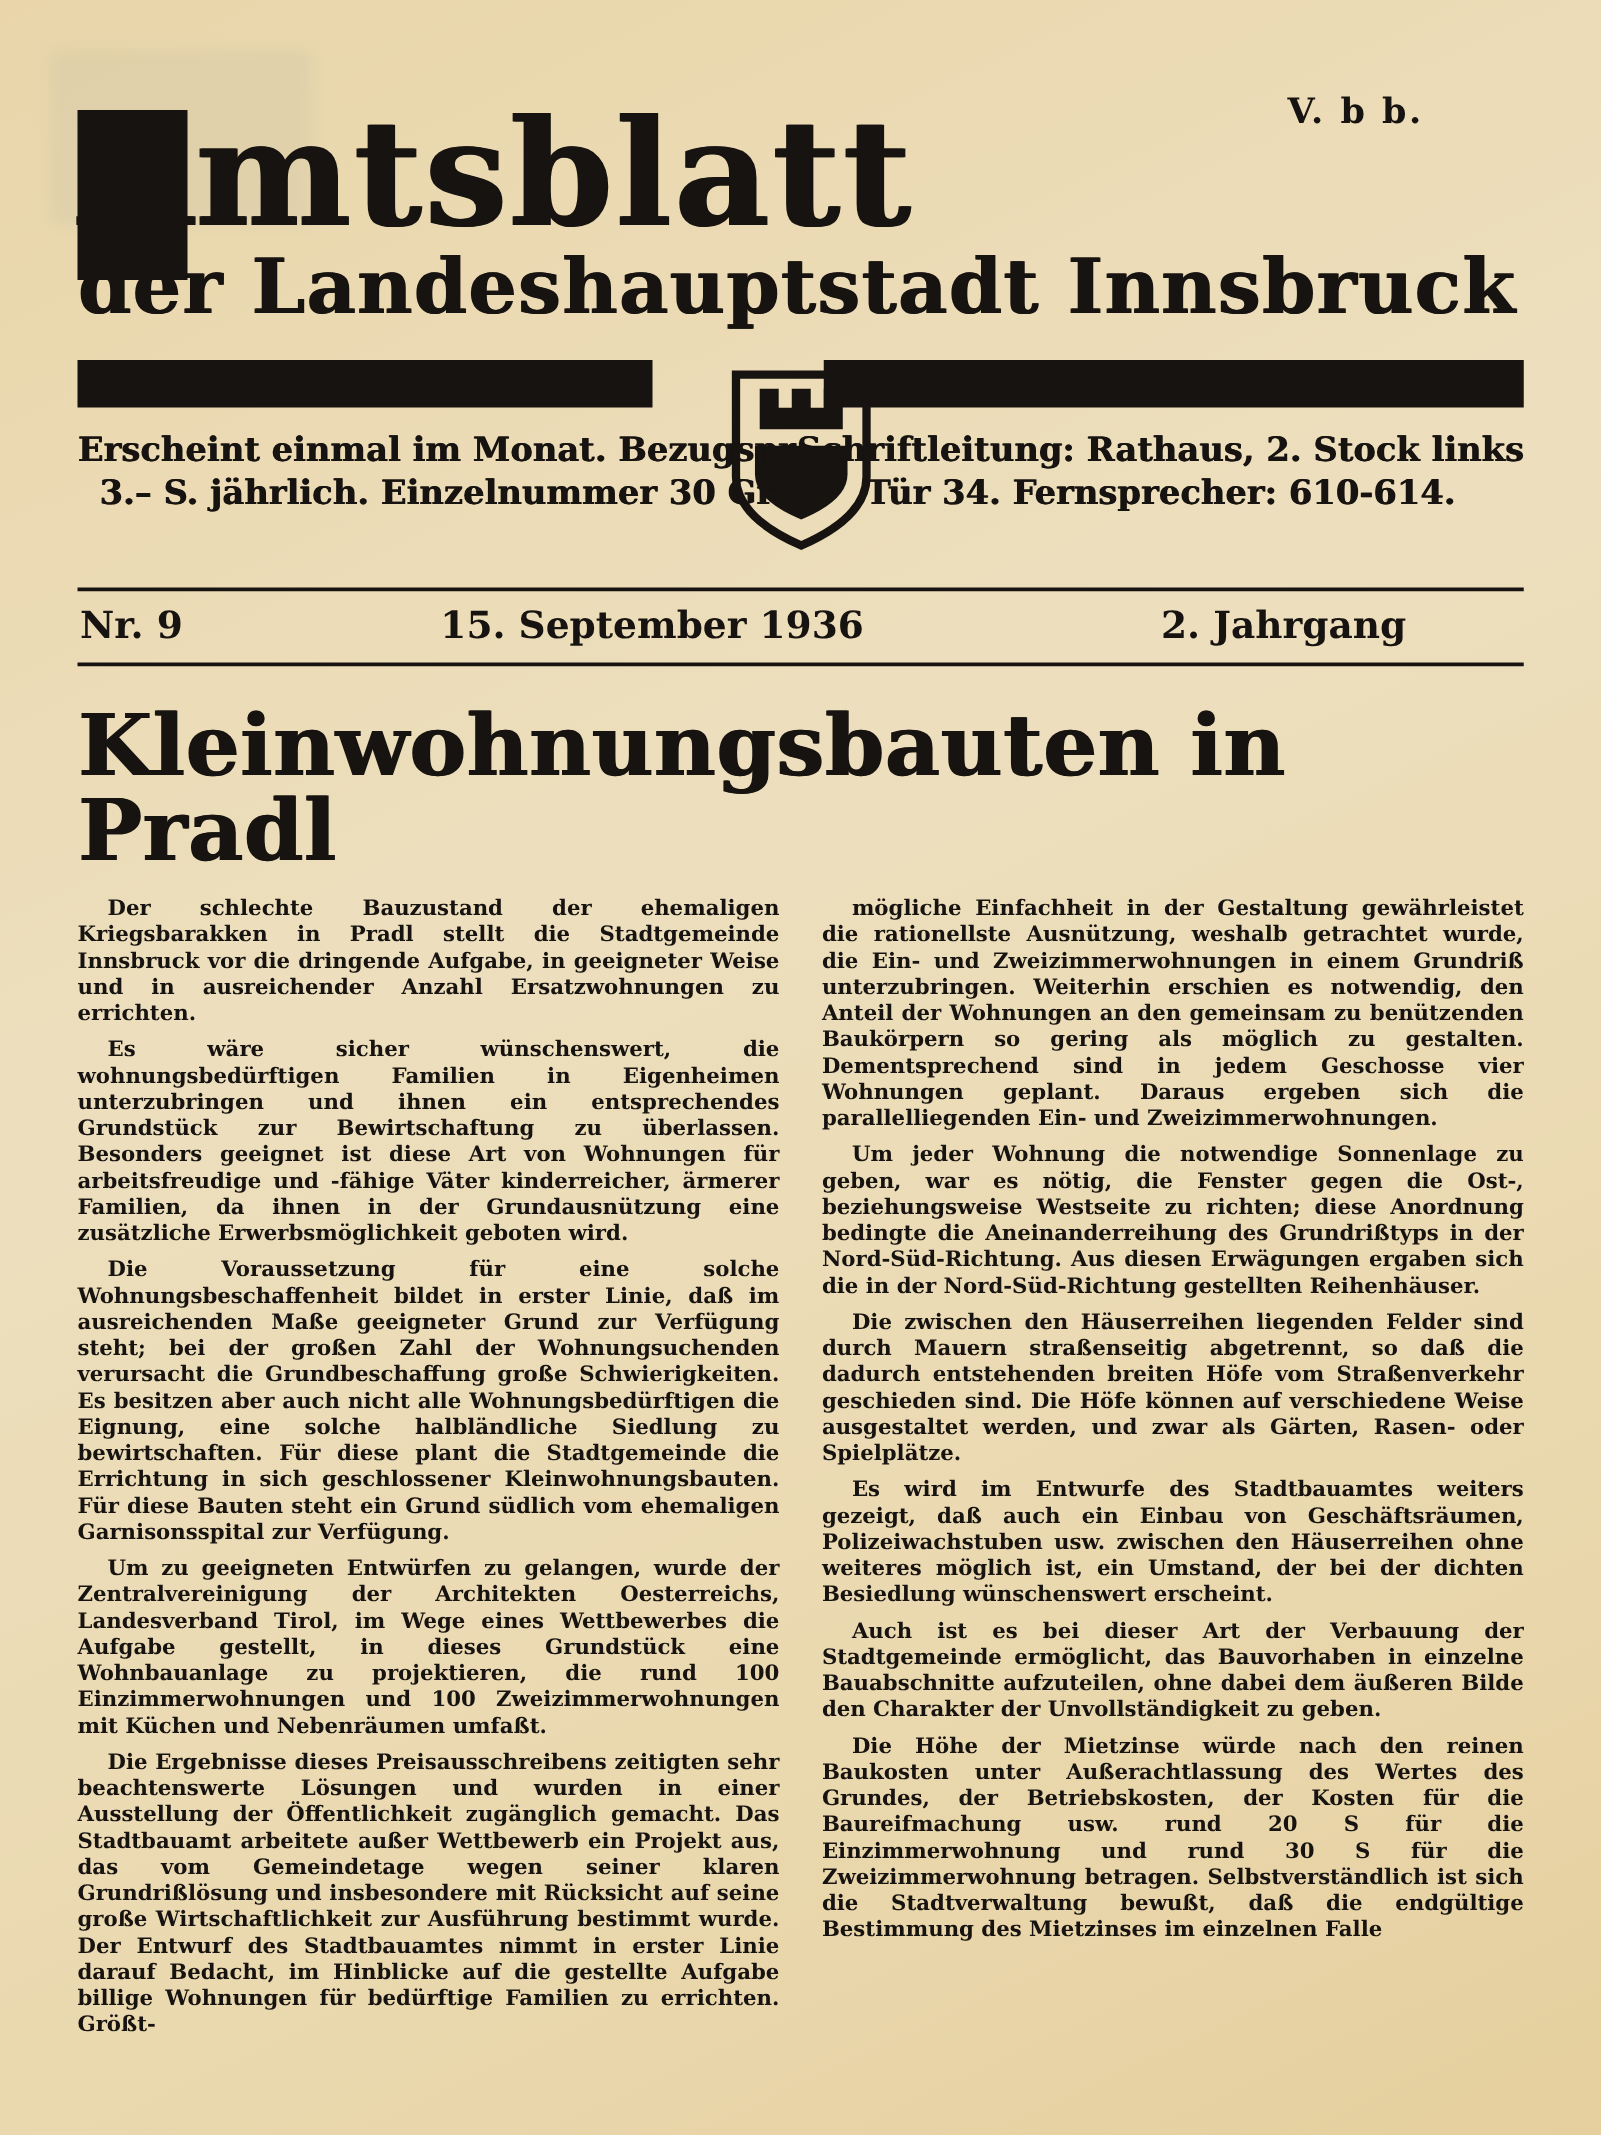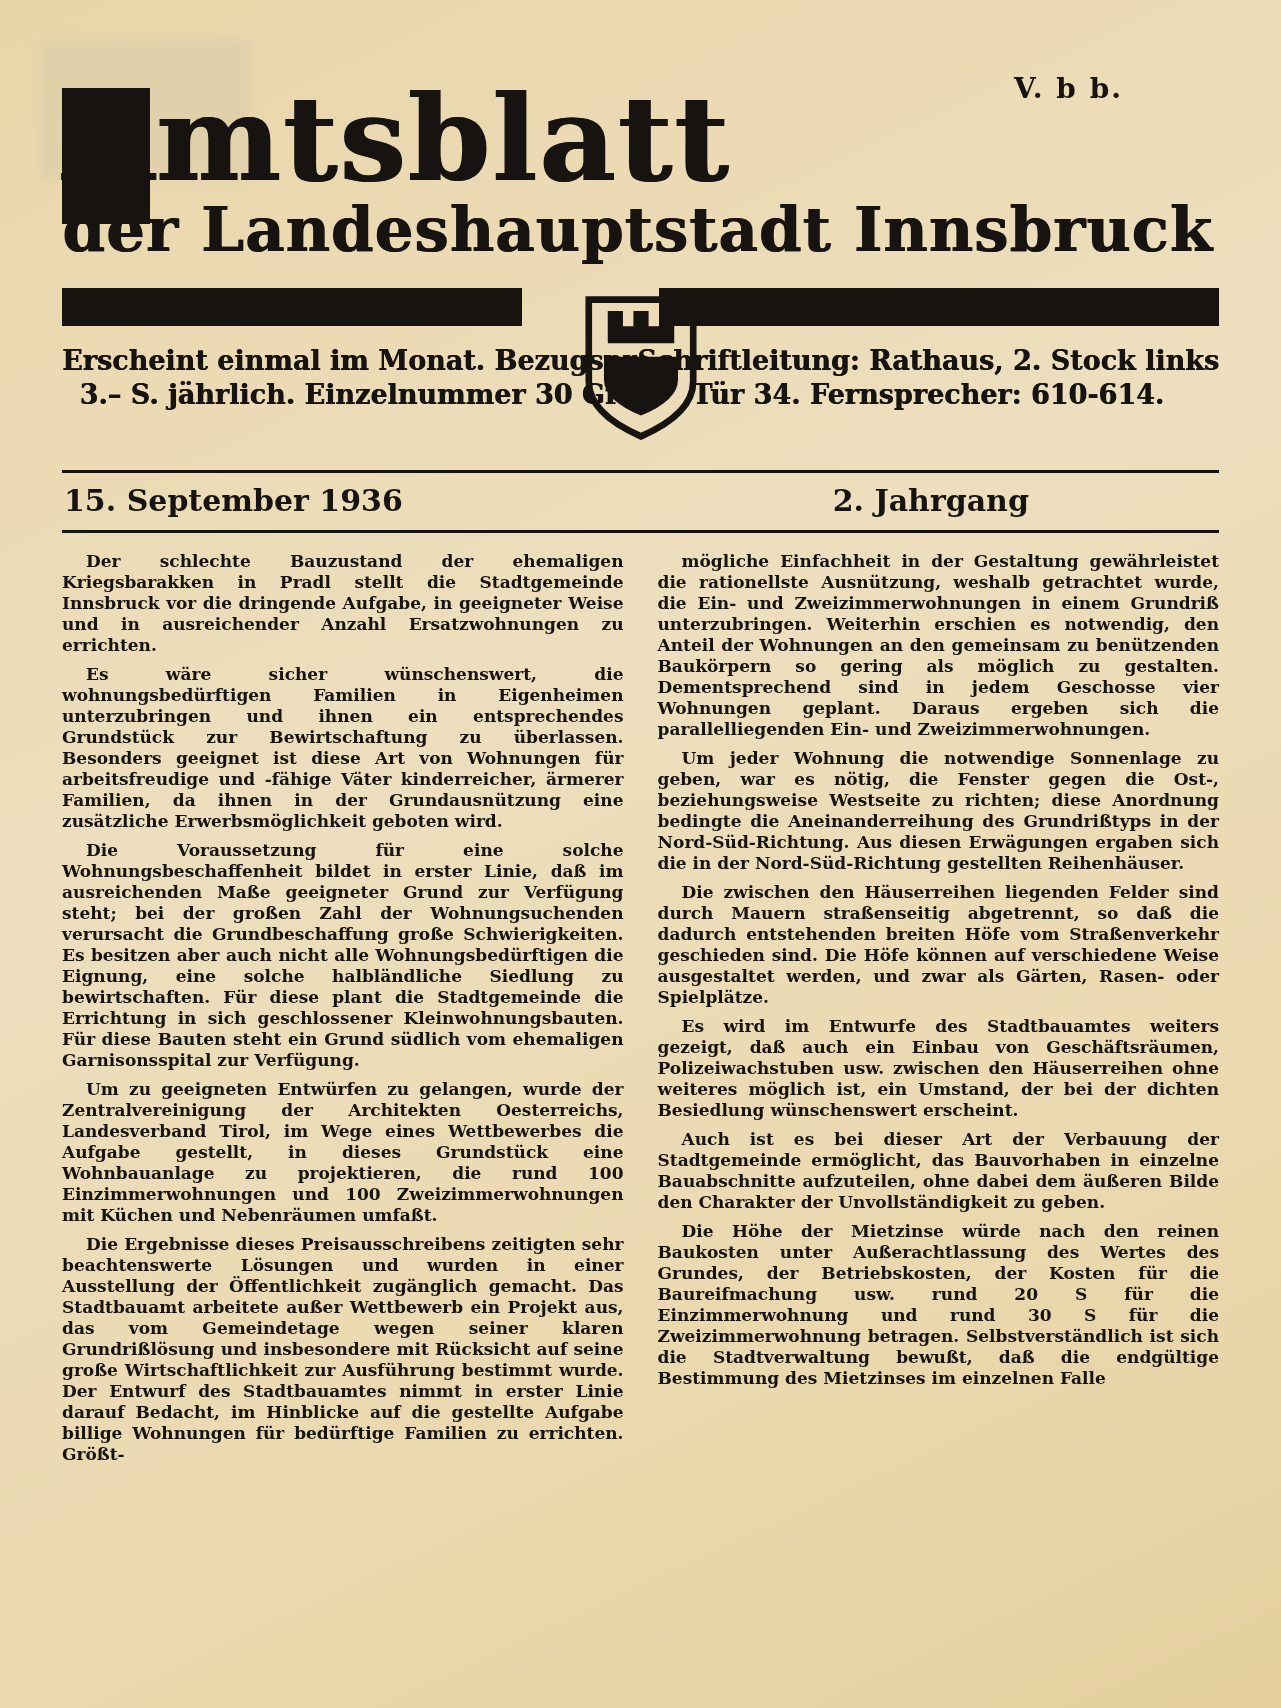--- a/index.html
+++ b/index.html
@@ -23,21 +23,21 @@
     position: absolute;
     left: 40px; top: 40px;
     width: 210px; height: 140px;
     background: #9aa79c;
     opacity: 0.12;
     filter: blur(6px);
   }
   .postal-mark {
     position: absolute;
     top: 72px;
-    right: 158px;
+    right: 142px;
     font-size: 28px;
     font-weight: bold;
     letter-spacing: 2px;
   }
   
   .masthead {
     position: relative;
     text-align: left;
     padding-top: 52px;
   }
@@ -167,24 +167,26 @@
       <p class="info-line">3.– S. jährlich. Einzelnummer 30 Gr.</p>
     </div>
 
     <div class="info-right">
       <p class="info-line">Schriftleitung: Rathaus, 2. Stock links</p>
       <p class="info-line">Tür 34. Fernsprecher: 610-614.</p>
     </div>
   </div>
 
   <div class="dateline">
+    <span class="dl-left">Nr. 9</span>
     <span class="dl-center">15. September 1936</span>
     <span class="dl-right">2. Jahrgang</span>
   </div>
 
+  <h2 class="headline">Kleinwohnungsbauten in Pradl</h2>
 
   <div class="columns">
     <div class="col">
       <p>Der schlechte Bauzustand der ehemaligen Kriegsbarakken in Pradl stellt die Stadtgemeinde Innsbruck vor die dringende Aufgabe, in geeigneter Weise und in ausreichender Anzahl Ersatzwohnungen zu errichten.</p>
       <p>Es wäre sicher wünschenswert, die wohnungsbedürftigen Familien in Eigenheimen unterzubringen und ihnen ein entsprechendes Grundstück zur Bewirtschaftung zu überlassen. Besonders geeignet ist diese Art von Wohnungen für arbeitsfreudige und -fähige Väter kinderreicher, ärmerer Familien, da ihnen in der Grundausnützung eine zusätzliche Erwerbsmöglichkeit geboten wird.</p>
       <p>Die Voraussetzung für eine solche Wohnungsbeschaffenheit bildet in erster Linie, daß im ausreichenden Maße geeigneter Grund zur Verfügung steht; bei der großen Zahl der Wohnungsuchenden verursacht die Grundbeschaffung große Schwierigkeiten. Es besitzen aber auch nicht alle Wohnungsbedürftigen die Eignung, eine solche halbländliche Siedlung zu bewirtschaften. Für diese plant die Stadtgemeinde die Errichtung in sich geschlossener Kleinwohnungsbauten. Für diese Bauten steht ein Grund südlich vom ehemaligen Garnisonsspital zur Verfügung.</p>
       <p>Um zu geeigneten Entwürfen zu gelangen, wurde der Zentralvereinigung der Architekten Oesterreichs, Landesverband Tirol, im Wege eines Wettbewerbes die Aufgabe gestellt, in dieses Grundstück eine Wohnbauanlage zu projektieren, die rund 100 Einzimmerwohnungen und 100 Zweizimmerwohnungen mit Küchen und Nebenräumen umfaßt.</p>
       <p>Die Ergebnisse dieses Preisausschreibens zeitigten sehr beachtenswerte Lösungen und wurden in einer Ausstellung der Öffentlichkeit zugänglich gemacht. Das Stadtbauamt arbeitete außer Wettbewerb ein Projekt aus, das vom Gemeindetage wegen seiner klaren Grundrißlösung und insbesondere mit Rücksicht auf seine große Wirtschaftlichkeit zur Ausführung bestimmt wurde. Der Entwurf des Stadtbauamtes nimmt in erster Linie darauf Bedacht, im Hinblicke auf die gestellte Aufgabe billige Wohnungen für bedürftige Familien zu errichten. Größt-</p>
     </div>
     <div class="col">

